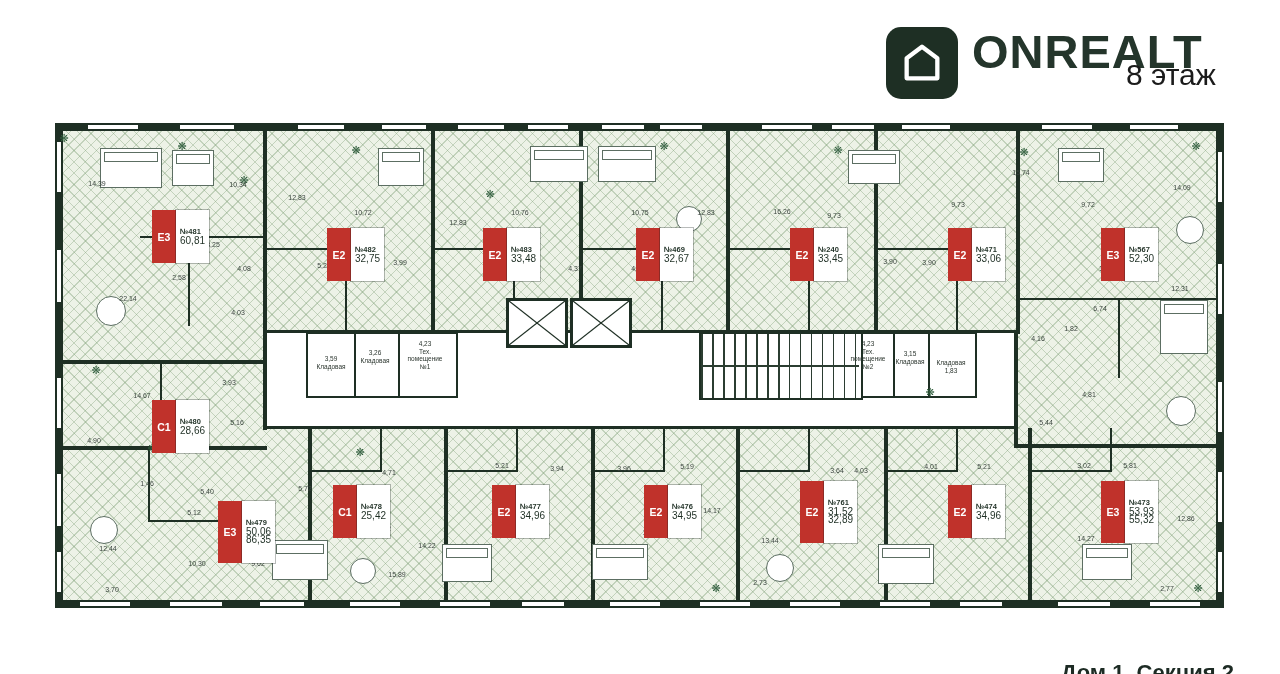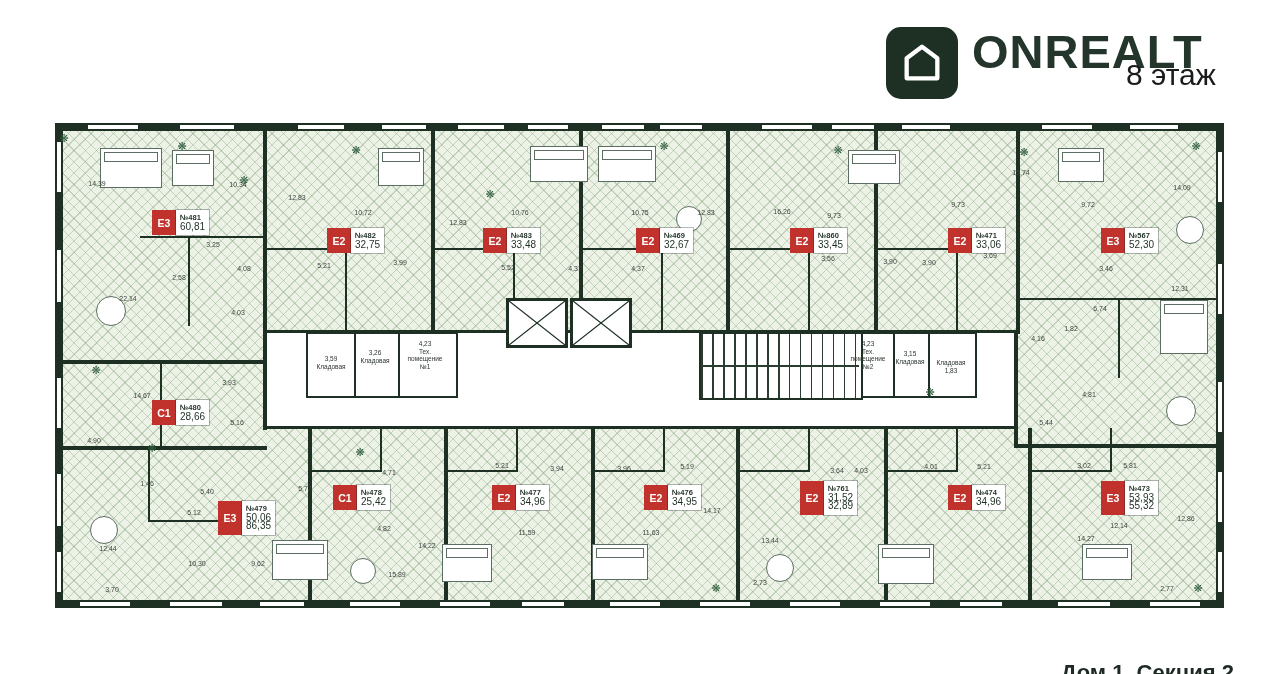--- a/index.html
+++ b/index.html
@@ -40,21 +40,21 @@
   .table-c{position:absolute;background:#fff;border:1.2px solid #5c6e62;border-radius:50%}
   .plant{position:absolute;color:#2f5d3c;font-size:11px;transform:translate(-50%,-50%);line-height:1}
 
   
   .dim{position:absolute;transform:translate(-50%,-50%);font-size:7px;color:#39433d;white-space:nowrap;z-index:4}
   .util{position:absolute;transform:translate(-50%,-50%);font-size:6.5px;line-height:7.5px;color:#2c362f;
     text-align:center;white-space:pre-line;z-index:4}
   .badge{position:absolute;display:flex;align-items:stretch;z-index:5;cursor:pointer}
   .badge .t{width:24px;min-height:24px;background:#c0322b;color:#fff;font-weight:bold;font-size:10.5px;
     display:flex;align-items:center;justify-content:center;flex:none}
-  .badge .info{background:#fff;box-shadow:0 0 0 1px rgba(20,30,25,.3);padding:4px 4px;
+  .badge .info{background:#fff;box-shadow:0 0 0 1px rgba(20,30,25,.3);padding:18px 4px;
     display:flex;flex-direction:column;justify-content:center}
   .badge .num{font-size:7.5px;font-weight:bold;color:#1e2f24;line-height:8.5px;white-space:nowrap}
   .badge .area{font-size:10px;color:#1e2f24;line-height:8.5px;white-space:nowrap}
 </style>
 </head>
 <body>
 
 <div class="page">
 
   <div class="logo-icon">
@@ -235,21 +235,21 @@
       <div class="badge" style="left: 636px; top: 228px;">
         <div class="t">Е2</div>
         <div class="info">
           <div class="num">№469</div>
           <div class="area">32,67</div>
         </div>
       </div>
       <div class="badge" style="left: 790px; top: 228px;">
         <div class="t">Е2</div>
         <div class="info">
-          <div class="num">№860</div>
+          <div class="num">№240</div>
           <div class="area">33,45</div>
         </div>
       </div>
       <div class="badge" style="left: 948px; top: 228px;">
         <div class="t">Е2</div>
         <div class="info">
           <div class="num">№471</div>
           <div class="area">33,06</div>
         </div>
       </div>

